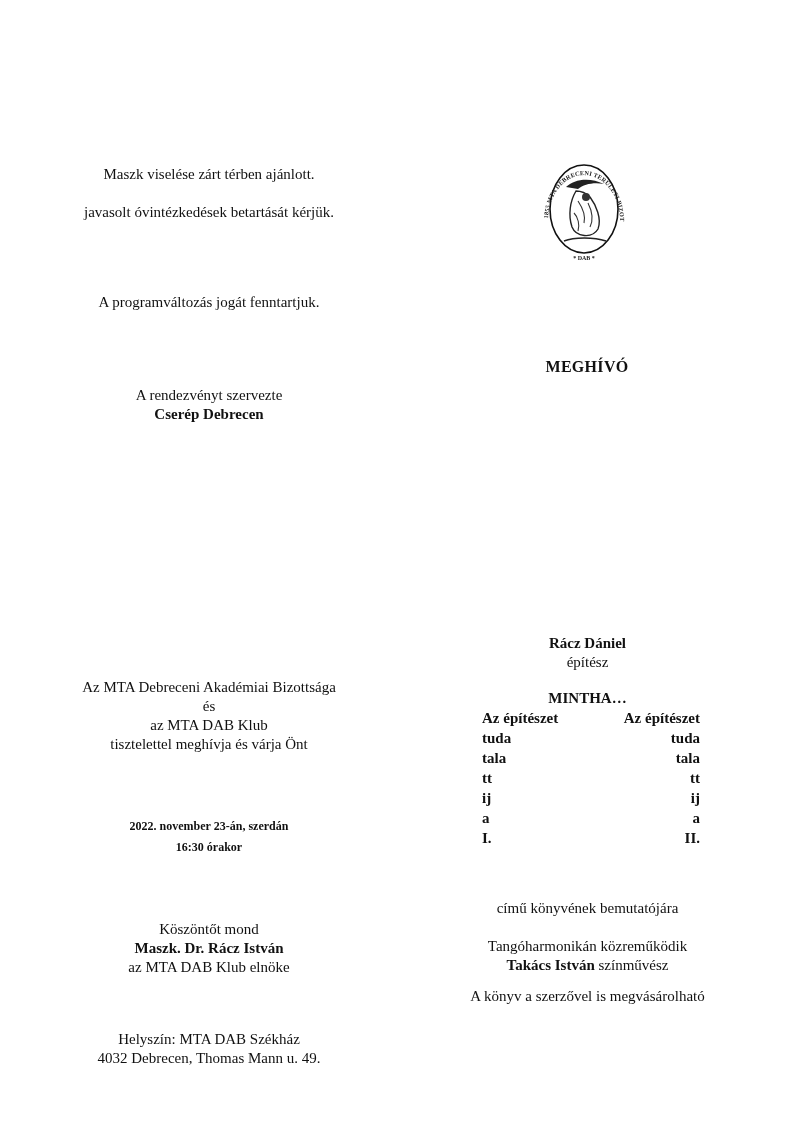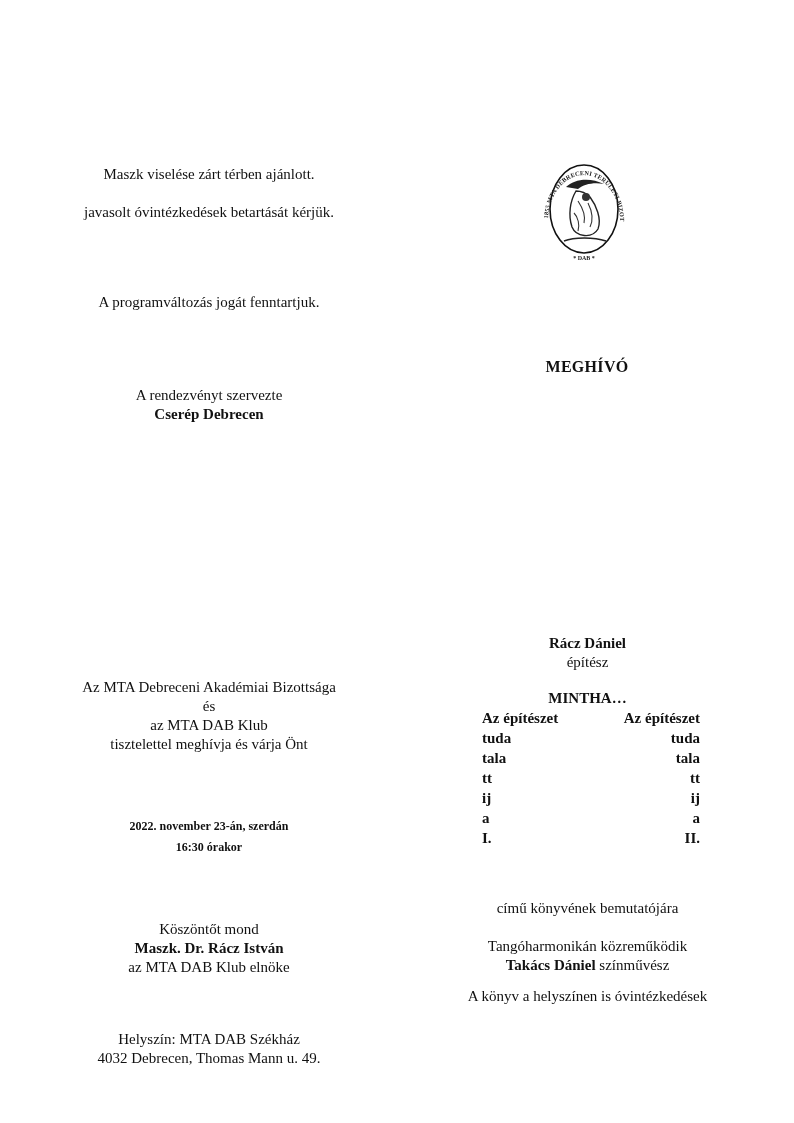--- a/index.html
+++ b/index.html
@@ -122,18 +122,18 @@
 
 <div class="abs col-right" style="top:899px;">
   <span class="line">című könyvének bemutatójára</span>
 </div>
 
 <div class="abs col-right" style="top:887px;">
 </div>
 
 <div class="abs col-right" style="top:937px;">
   <span class="line">Tangóharmonikán közreműködik</span>
-  <span class="line"><b>Takács Dániel</b><span> színművész</span></span>
+  <span class="line"><b>Takács István</b><span> színművész</span></span>
 </div>
 
 <div class="abs col-right" style="top:987px;">
-  <span class="line">A könyv a helyszínen is óvintézkedések</span>
+  <span class="line">A könyv a szerzővel is megvásárolható</span>
 </div>
 
 </body></html>

